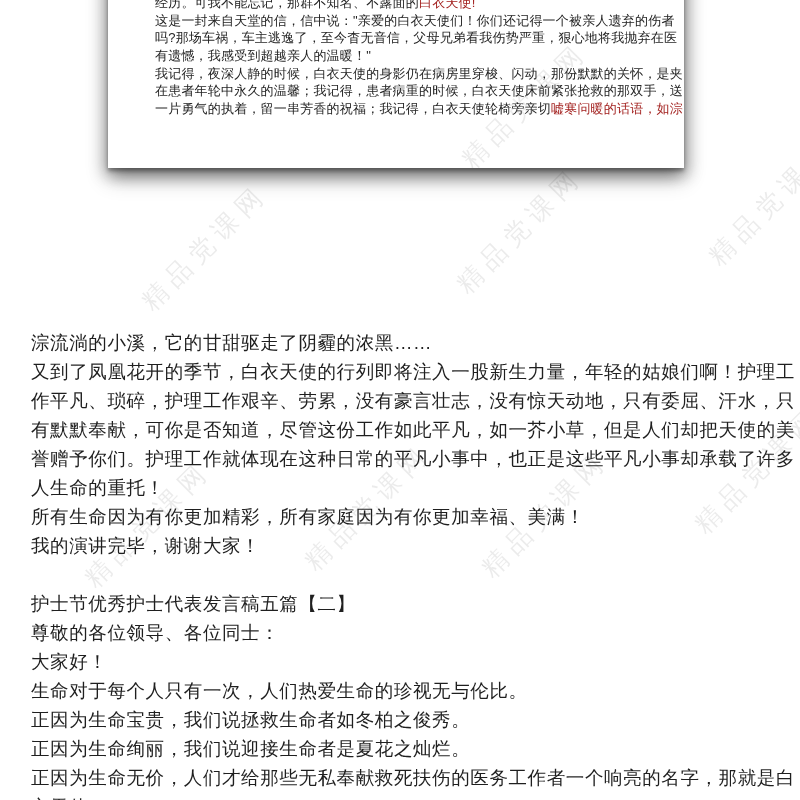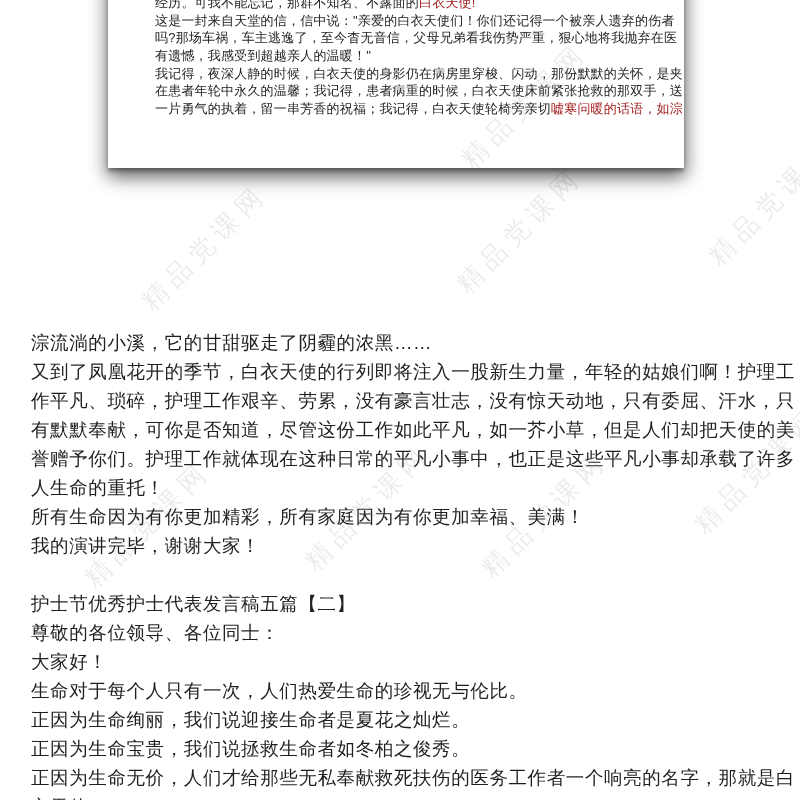--- a/index.html
+++ b/index.html
@@ -75,17 +75,17 @@
     <div class="body-line">有默默奉献，可你是否知道，尽管这份工作如此平凡，如一芥小草，但是人们却把天使的美</div>
     <div class="body-line">誉赠予你们。护理工作就体现在这种日常的平凡小事中，也正是这些平凡小事却承载了许多</div>
     <div class="body-line">人生命的重托！</div>
     <div class="body-line">所有生命因为有你更加精彩，所有家庭因为有你更加幸福、美满！</div>
     <div class="body-line">我的演讲完毕，谢谢大家！</div>
     <div class="body-line">&nbsp;</div>
     <div class="body-line">护士节优秀护士代表发言稿五篇【二】</div>
     <div class="body-line">尊敬的各位领导、各位同士：</div>
     <div class="body-line">大家好！</div>
     <div class="body-line">生命对于每个人只有一次，人们热爱生命的珍视无与伦比。</div>
+    <div class="body-line">正因为生命宝贵，我们说拯救生命者如冬柏之俊秀。</div>
     <div class="body-line">正因为生命绚丽，我们说迎接生命者是夏花之灿烂。</div>
-    <div class="body-line">正因为生命宝贵，我们说拯救生命者如冬柏之俊秀。</div>
     <div class="body-line">正因为生命无价，人们才给那些无私奉献救死扶伤的医务工作者一个响亮的名字，那就是白</div>
     <div class="body-line">衣天使。</div>
   </div>
 
 </body></html>

